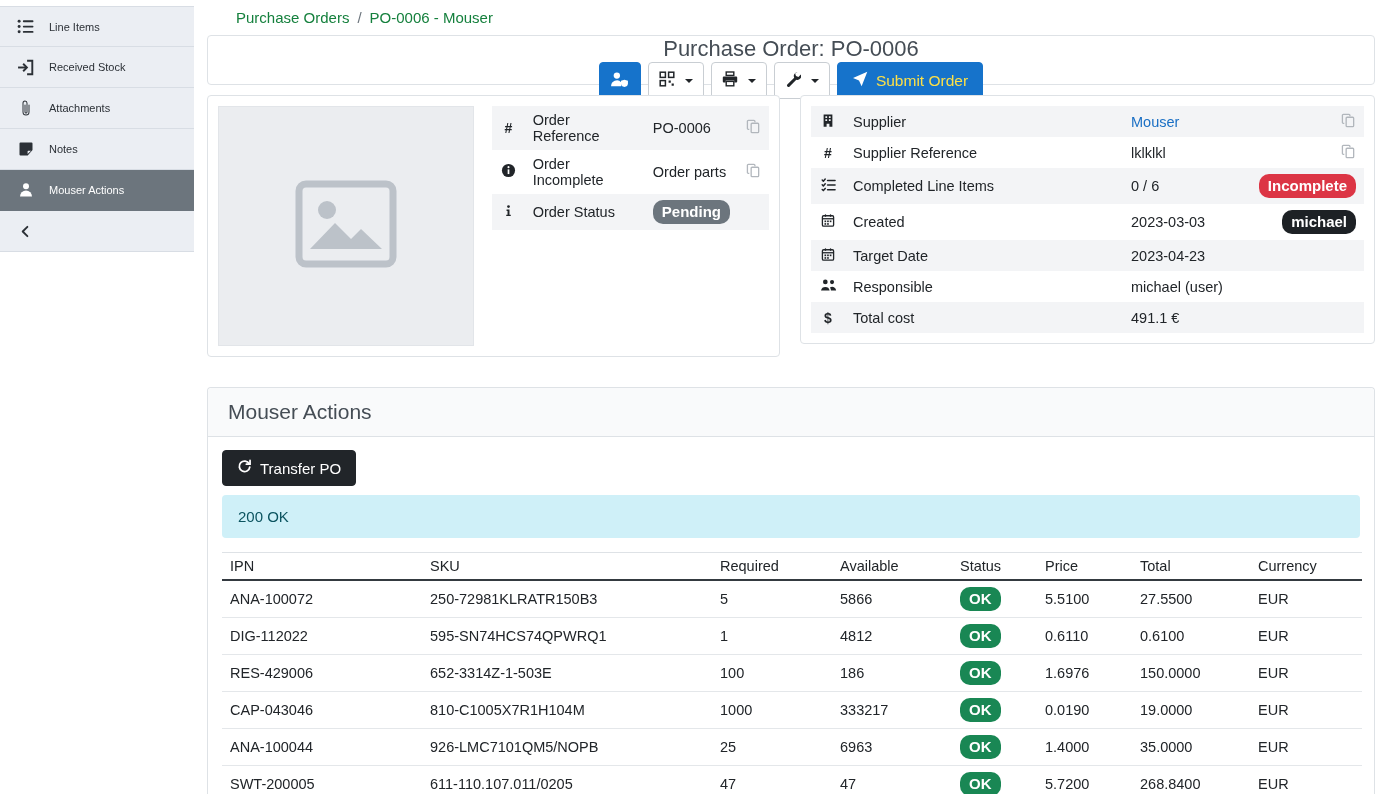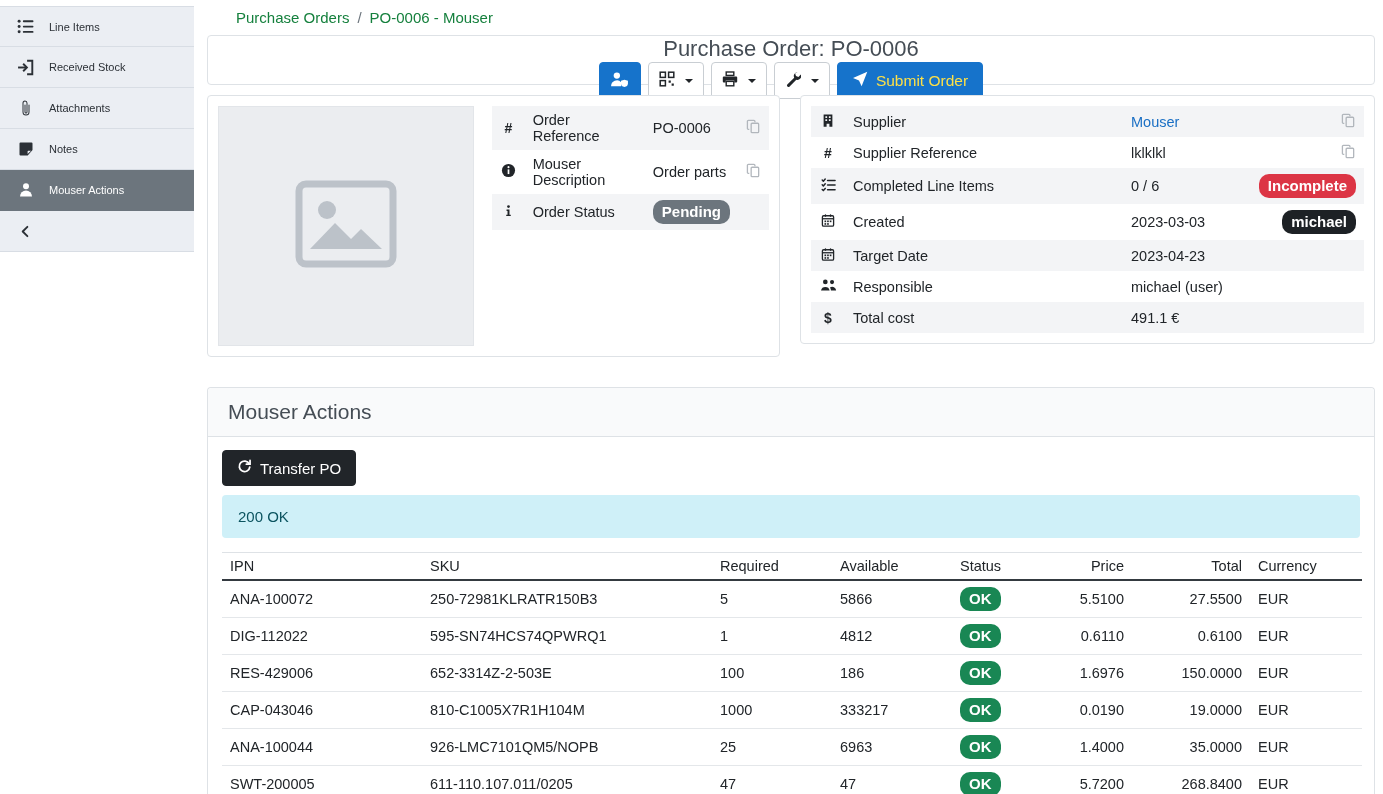--- a/index.html
+++ b/index.html
@@ -102,21 +102,21 @@
   }
 
   .data-table { width:100%; margin-top:14px; font-size:14.5px; table-layout:fixed; }
   .data-table th {
     text-align:left; font-weight:400; padding:5px 8px;
     border-top:1px solid #dee2e6; border-bottom:2px solid #343a40;
   }
   .data-table tbody td { padding:6px 8px; height:30px; border-bottom:1px solid #e4e7ea; vertical-align:middle; }
   .data-table tbody tr:last-child td { border-bottom:2px solid #343a40; }
   .data-table tfoot td { padding:7px 8px; height:30px; border-bottom:1px solid #dee2e6; }
-  .data-table .num { text-align:right; }
+  .data-table .num { text-align:left; }
 </style>
 </head>
 <body>
 
 <div class="app">
 
   <aside class="sidebar">
     <div class="side-item">
       <span class="sicon">
         <svg width="17" height="17" viewBox="0 0 16 16" fill="currentColor">
@@ -258,21 +258,21 @@
                       <path d="M3.5 11 h-1 a1 1 0 0 1 -1 -1 V2.5 a1 1 0 0 1 1 -1 h6 a1 1 0 0 1 1 1 v1"></path>
                     </svg>
                   </span></td>
             </tr>
             <tr>
               <td class="ic"><span><svg width="15" height="15" viewBox="0 0 16 16">
                       <circle cx="8" cy="8" r="7" fill="#212529"></circle>
                       <rect x="7.1" y="6.8" width="1.8" height="5" fill="#fff"></rect>
                       <circle cx="8" cy="4.4" r="1.1" fill="#fff"></circle>
                     </svg></span></td>
-              <td class="lbl">Mouser Description</td>
+              <td class="lbl">Order Incomplete</td>
               <td class="val">Order parts</td>
               <td class="act"><span class="copy-btn">
                     <svg width="15" height="15" viewBox="0 0 16 16" fill="none" stroke="#aab0b6" stroke-width="1.4">
                       <rect x="5.5" y="4.5" width="8" height="10" rx="1"></rect>
                       <path d="M3.5 11 h-1 a1 1 0 0 1 -1 -1 V2.5 a1 1 0 0 1 1 -1 h6 a1 1 0 0 1 1 1 v1"></path>
                     </svg>
                   </span></td>
             </tr>
             <tr>
               <td class="ic"><span><svg width="13" height="14" viewBox="0 0 16 16" fill="#212529">
@@ -436,21 +436,21 @@
               <td>595-SN74HCS74QPWRQ1</td>
               <td>1</td>
               <td>4812</td>
               <td><span class="badge badge-green">OK</span></td>
               <td class="num">0.6110</td>
               <td class="num">0.6100</td>
               <td>EUR</td>
             </tr>
             <tr>
               <td>RES-429006</td>
-              <td>652-3314Z-2-503E</td>
+              <td>652-3314Z-1-503E</td>
               <td>100</td>
               <td>186</td>
               <td><span class="badge badge-green">OK</span></td>
               <td class="num">1.6976</td>
               <td class="num">150.0000</td>
               <td>EUR</td>
             </tr>
             <tr>
               <td>CAP-043046</td>
               <td>810-C1005X7R1H104M</td>

